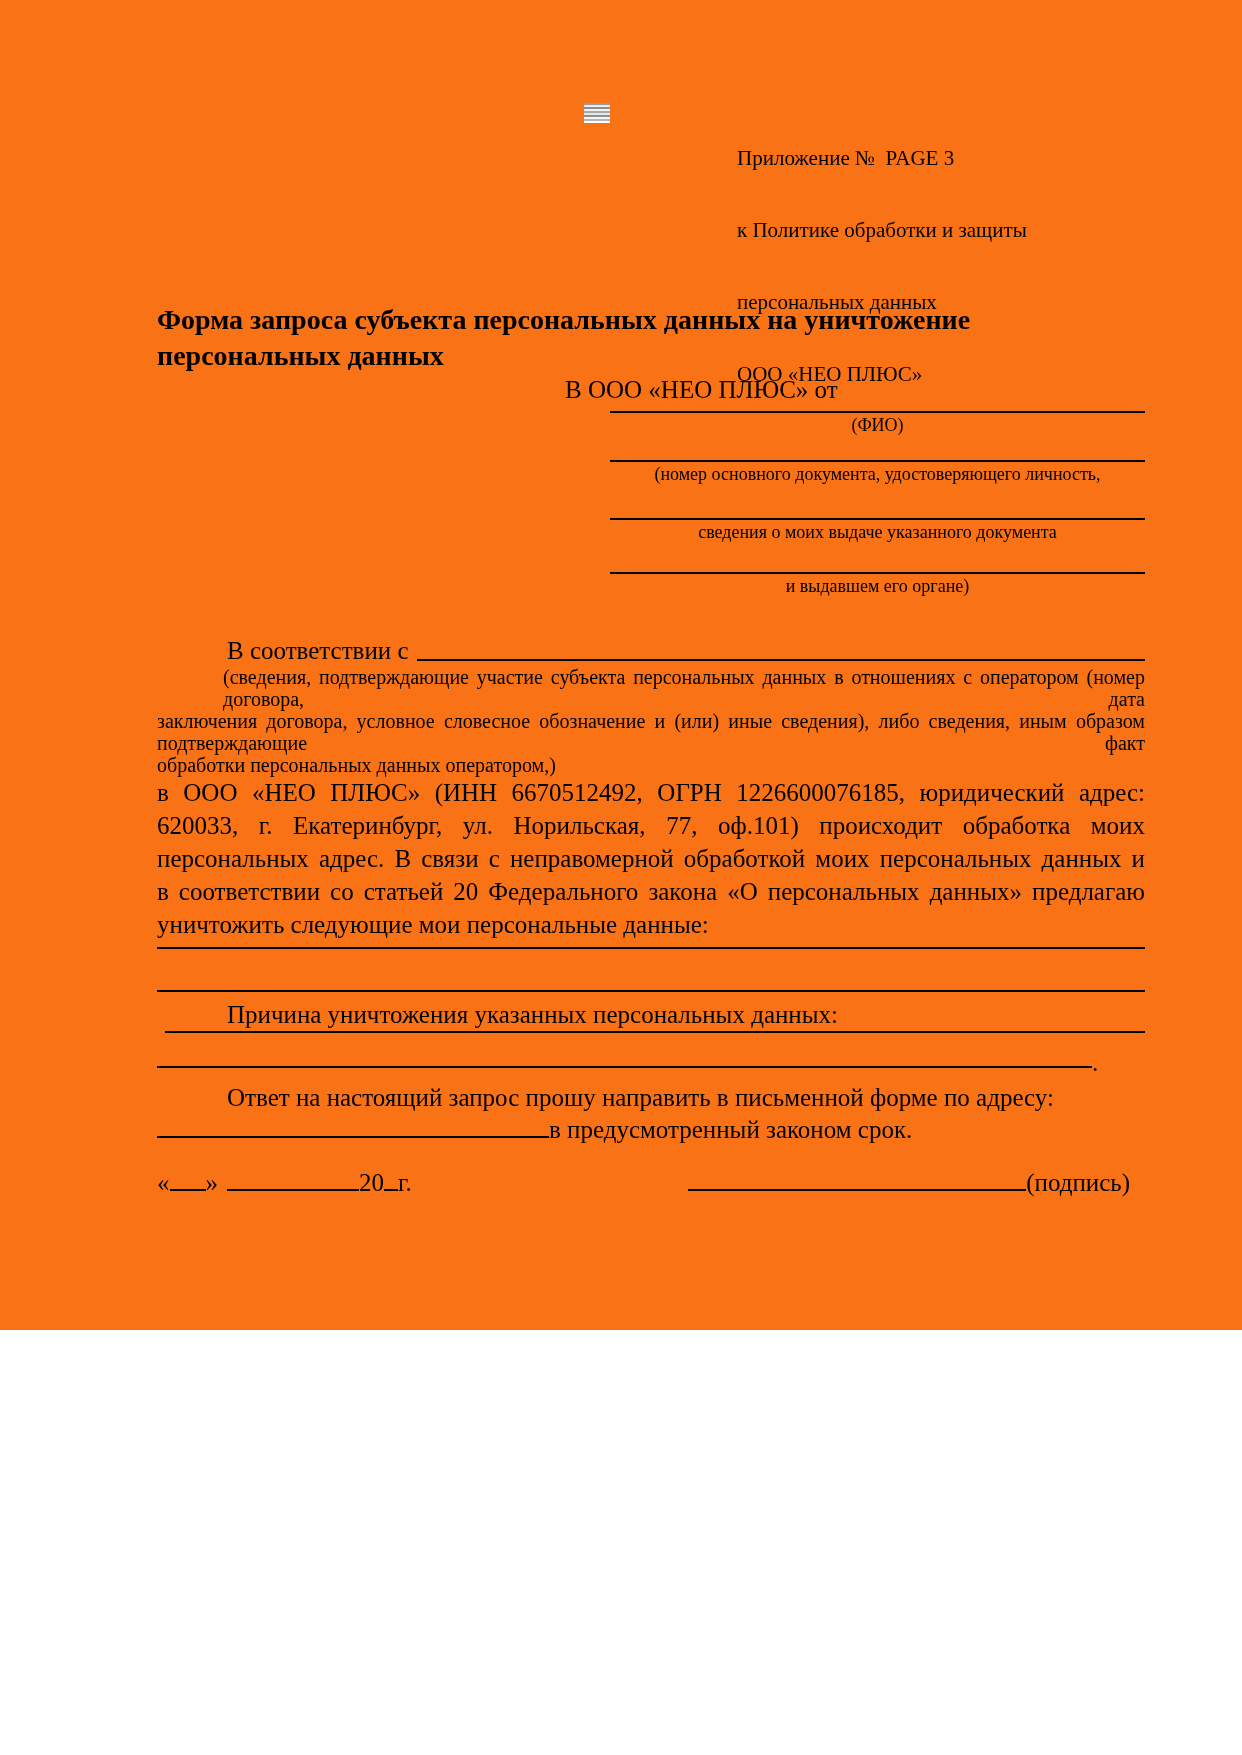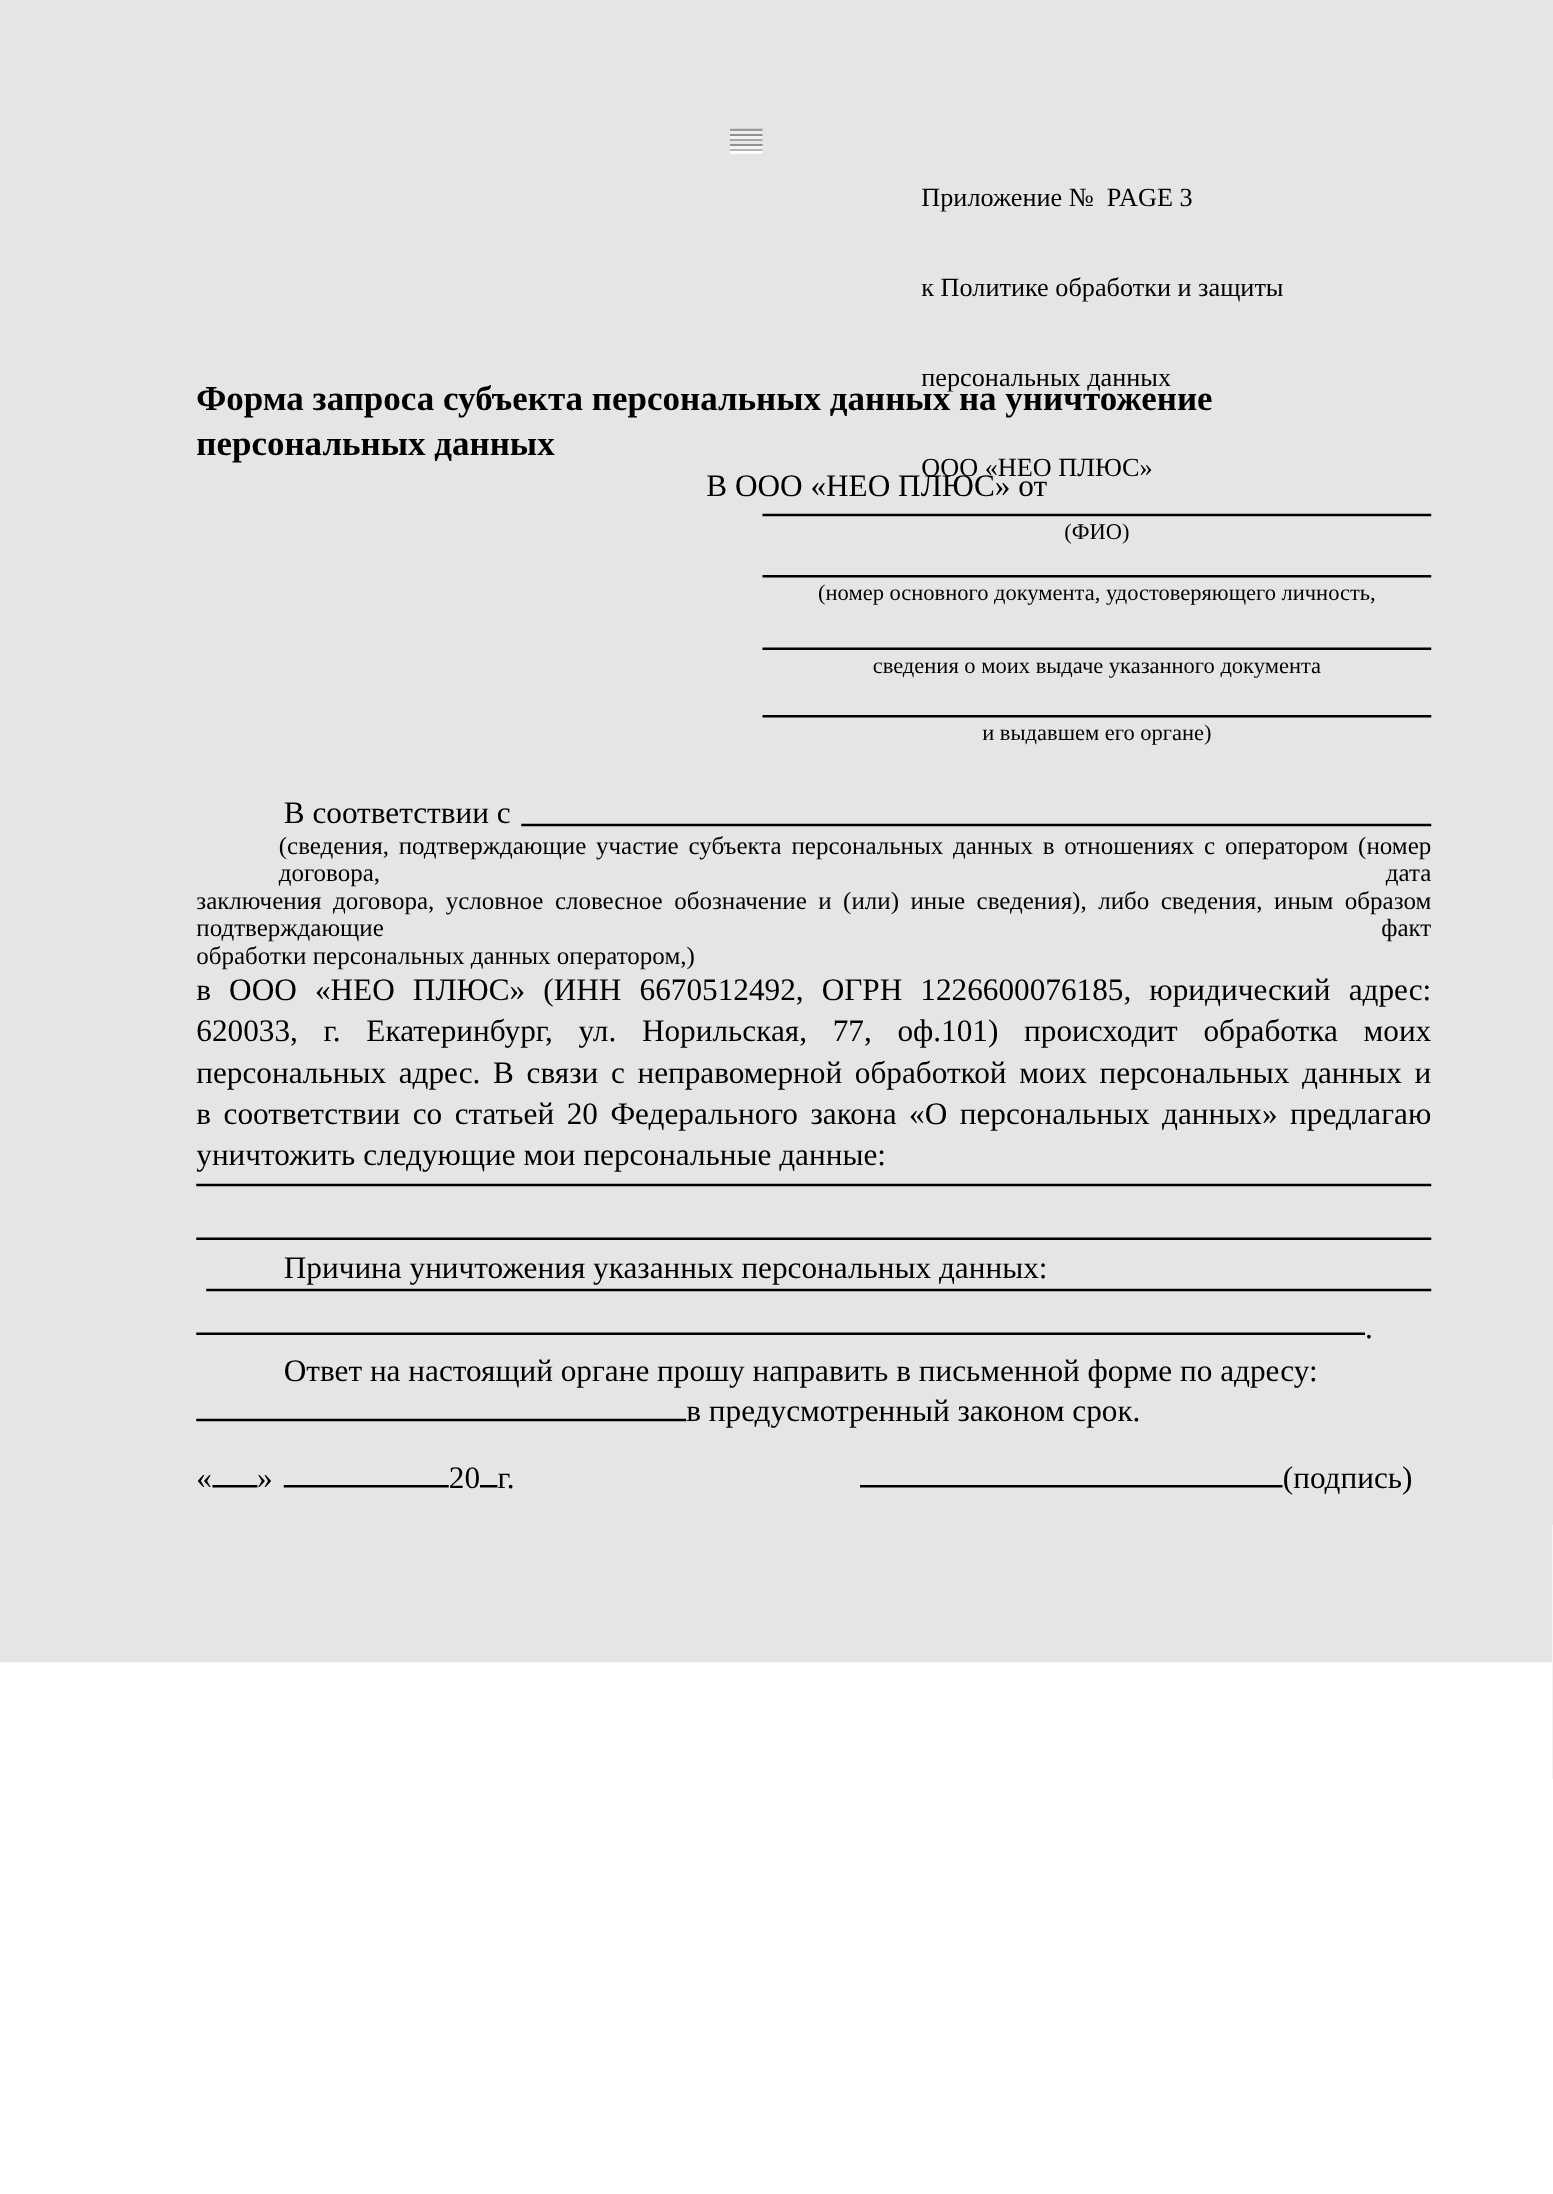--- a/index.html
+++ b/index.html
@@ -1,20 +1,20 @@
 <!DOCTYPE html>
 <html><head>
 <meta charset="utf-8">
 <style>
   html,body{margin:0;padding:0;background:#ffffff;}
   .page{
     position:relative;
     width:1242px;
     height:1330px;
-    background:#e5e5e5;
+    background:#f97316;
     color:#000;
     font-family:"Liberation Serif","DejaVu Serif",serif;
     overflow:hidden;
   }
   
   .doc-icon{
     position:absolute;left:584px;top:103px;width:26px;height:20px;
     background:
       linear-gradient(180deg,
         #9a9a9a 0 2px,#ededed 2px 4px,
@@ -143,21 +143,21 @@
     <div class="reason-row">
       <span class="reason-label">Причина уничтожения указанных персональных данных:</span>
       <span class="fill-line"></span>
     </div>
 
     <div class="period-row">
       <span class="line-fixed w-reason2"></span>
       <span class="period">.</span>
     </div>
 
-    <div class="response-1">Ответ на настоящий органе прошу направить в письменной форме по адресу:</div>
+    <div class="response-1">Ответ на настоящий запрос прошу направить в письменной форме по адресу:</div>
 
     <div class="response-2">
       <span class="line-fixed w-addr"></span><span>в предусмотренный законом срок.</span>
     </div>
 
     <div class="date-sig-row">
       <span class="date-group"><span>«</span><span class="blank w-day"></span><span>»</span><span class="blank w-month"></span><span>20</span><span class="blank w-year"></span><span>г.</span></span>
       <span class="sig-group"><span class="blank w-sig"></span><span>(подпись)</span></span>
     </div>
 

